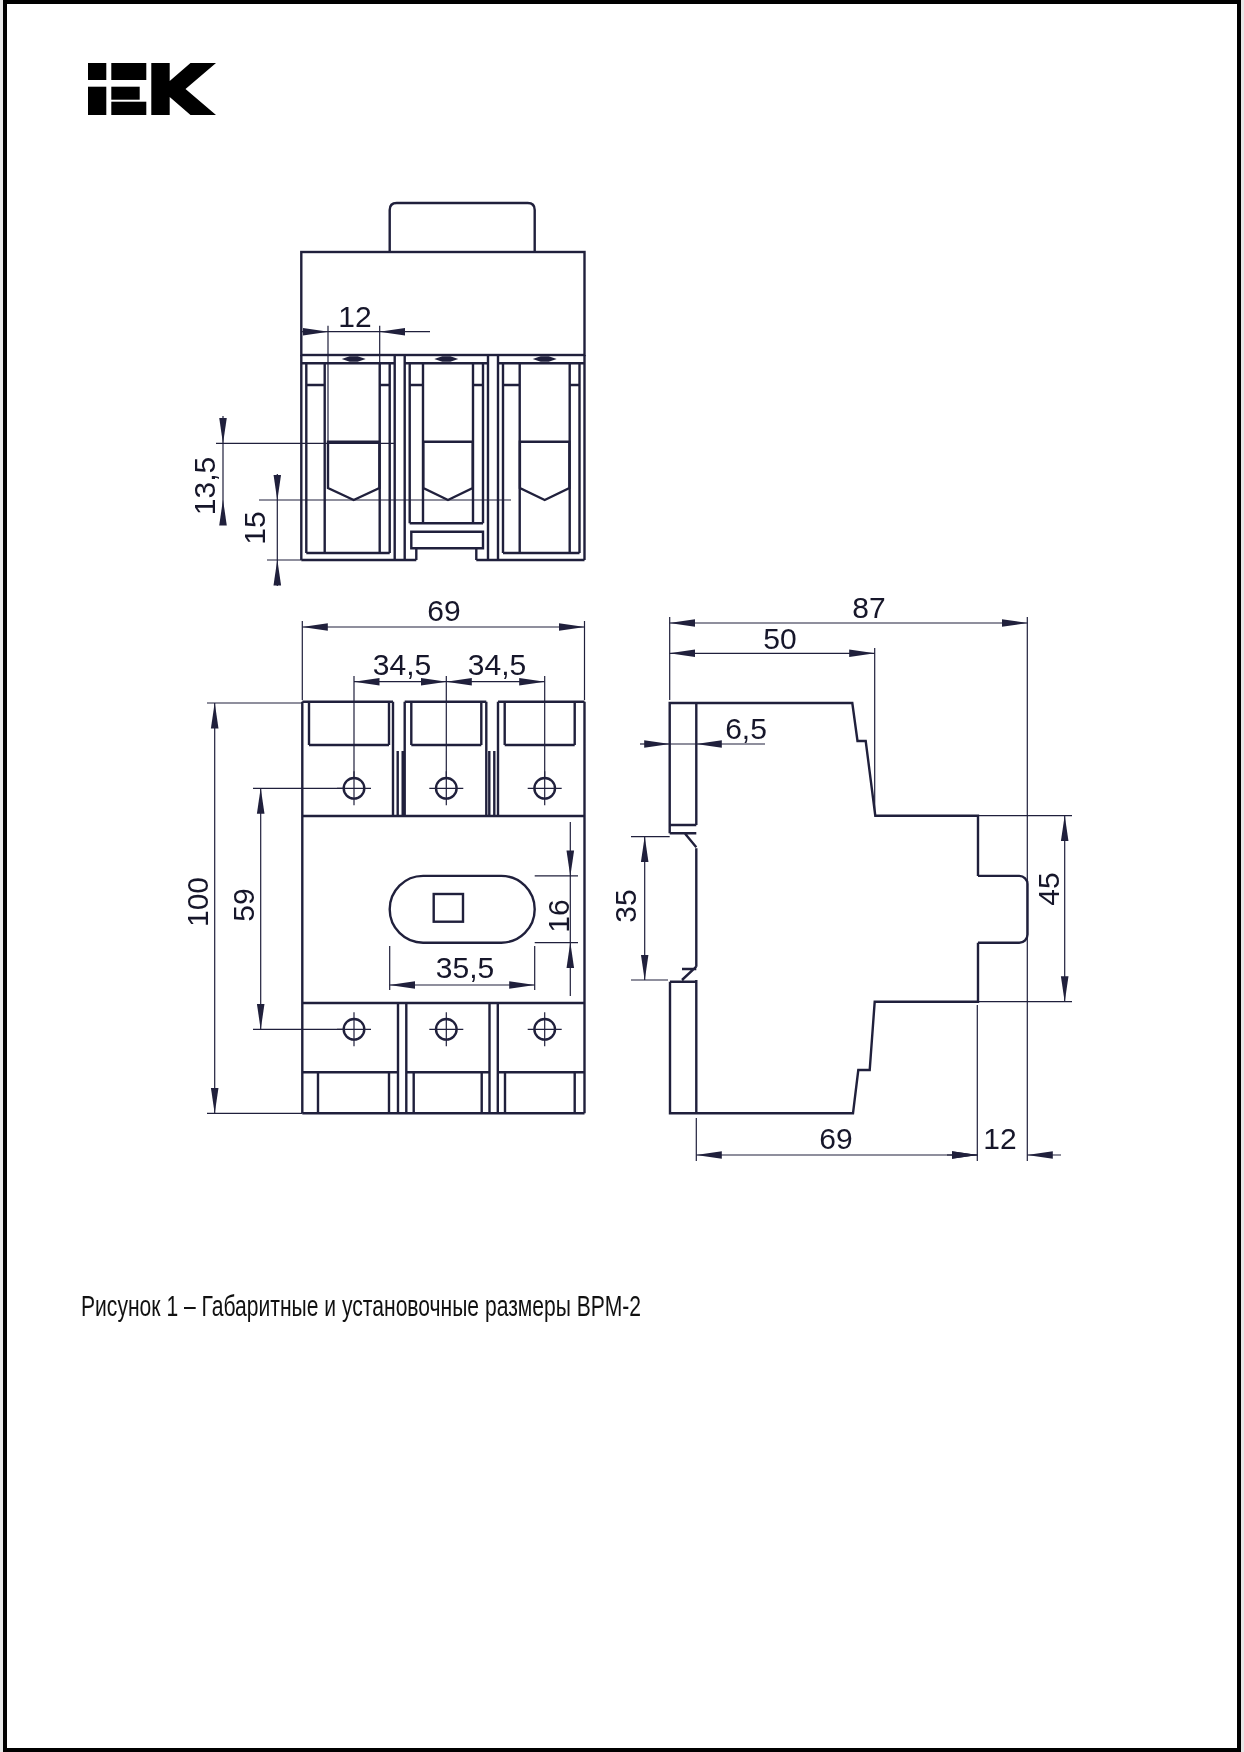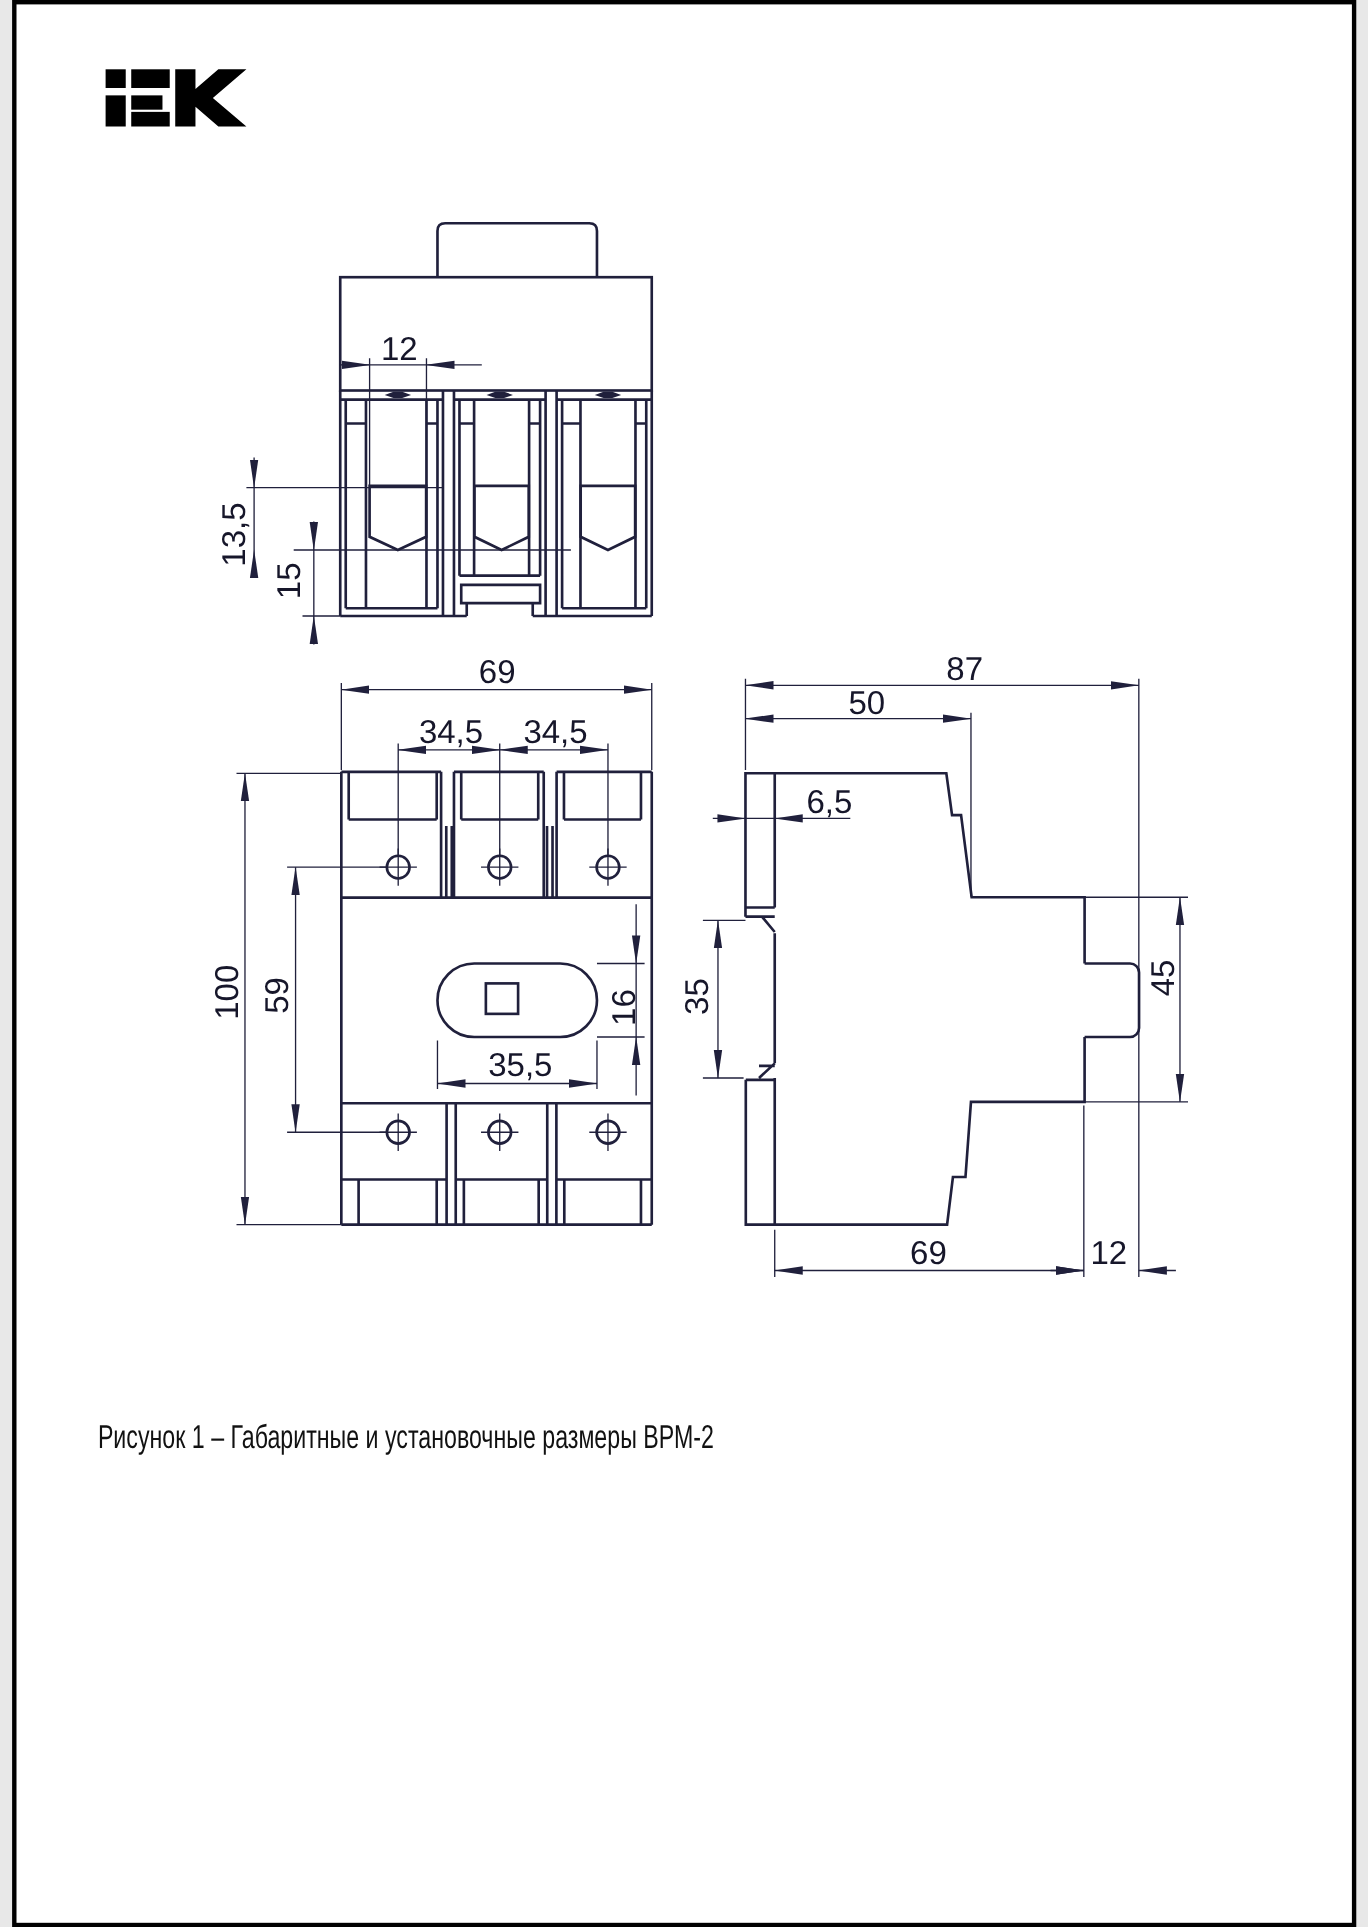--- a/index.html
+++ b/index.html
@@ -1,17 +1,17 @@
 <!DOCTYPE html>
 <html><head>
 <meta charset="utf-8">
 <style>
   html,body{margin:0;padding:0;background:#e8e8e8;}
   .page{position:relative;width:1222px;height:1752px;background:#fff;margin:0 auto;
-        font-family:"Liberation Sans", sans-serif;}
+        font-family:"Liberation Sans", sans-serif;padding-left:16px;}
   .page-border{position:absolute;inset:0;border:4px solid #000;box-sizing:border-box;pointer-events:none;}
   svg{position:absolute;left:0;top:0;}
   .obj{fill:none;stroke:#20203c;stroke-width:2.4;stroke-linejoin:miter;stroke-linecap:butt;}
   .thin{fill:none;stroke:#20203c;stroke-width:1.2;}
   .dim2{fill:none;stroke:#20203c;stroke-width:1.2;marker-start:url(#arr);marker-end:url(#arr);}
   .dimE{fill:none;stroke:#20203c;stroke-width:1.2;marker-end:url(#arr);}
   .dimS{fill:none;stroke:#20203c;stroke-width:1.2;marker-start:url(#arr);}
   .dimtext{font:30px "Liberation Sans", sans-serif;fill:#16162a;text-anchor:middle;}
   .captiontext{font:30px "Liberation Sans", sans-serif;fill:#111;}
   .solid{fill:#20203c;stroke:none;}

